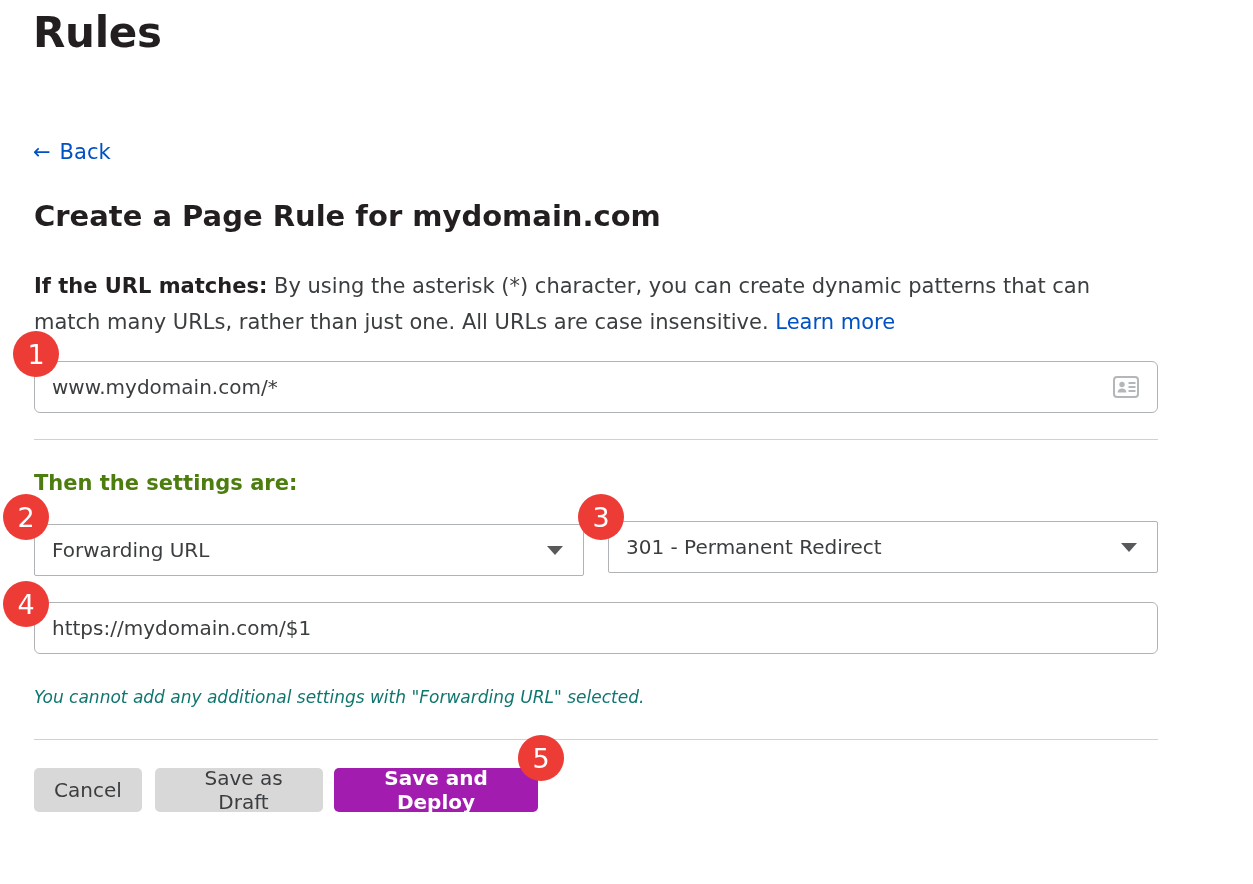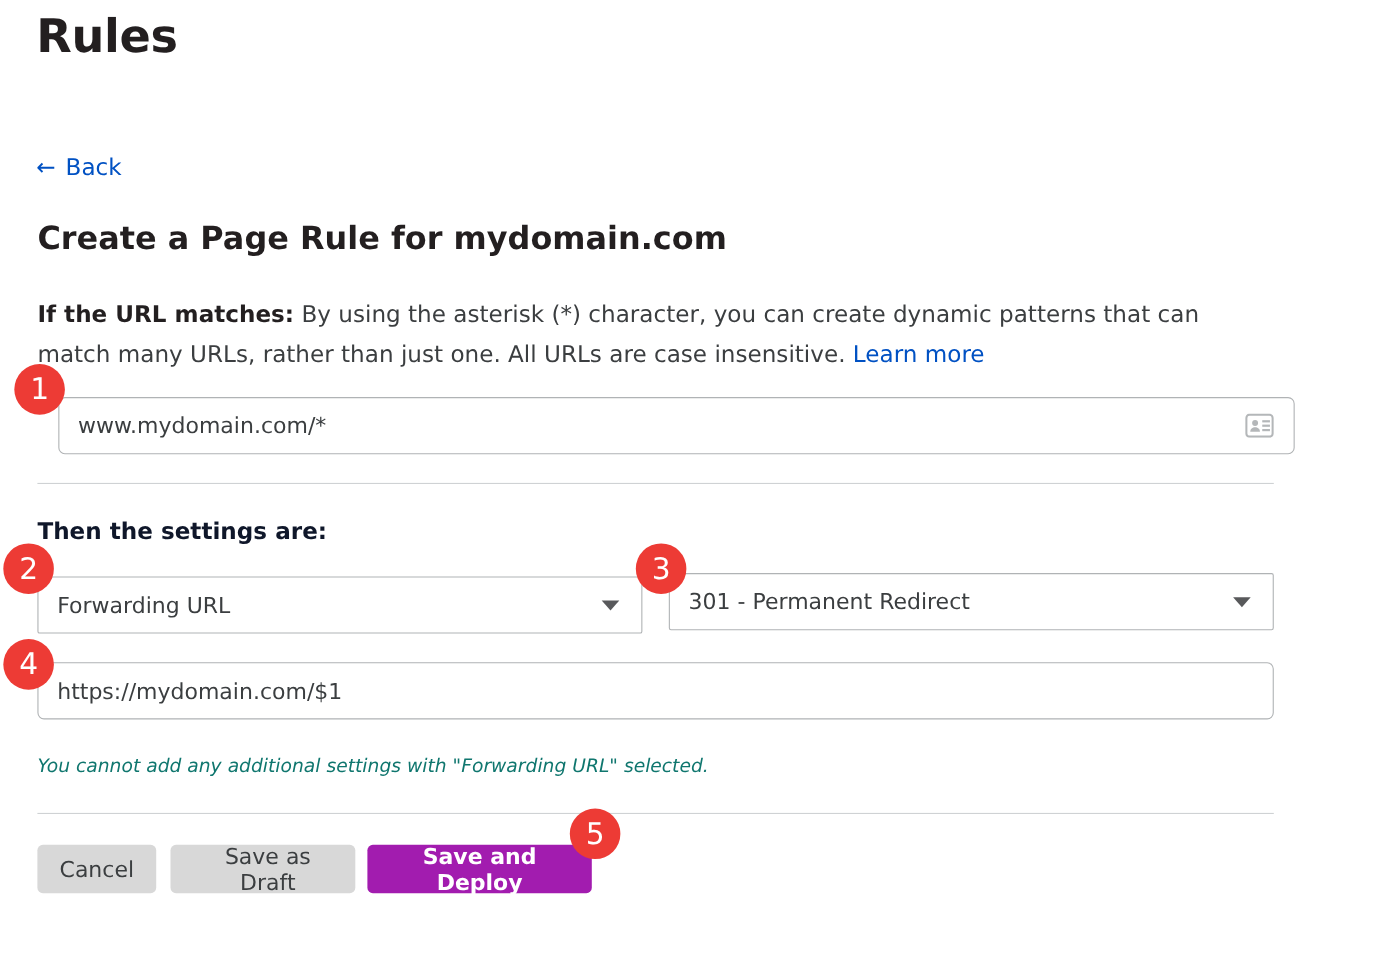--- a/index.html
+++ b/index.html
@@ -112,21 +112,20 @@
     white-space: nowrap;
     overflow: hidden;
     text-overflow: ellipsis;
   }
 
   #url-match-field {
     left: 34px;
     top: 361px;
     width: 1124px;
     height: 52px;
-    margin-left: 19px;
   }
 
   .contactcard-icon {
     width: 26px;
     height: 22px;
     margin-right: 18px;
     flex: 0 0 auto;
   }
 
   .select-box {
@@ -175,21 +174,21 @@
     width: 1124px;
     height: 52px;
   }
 
   .section-label {
     position: absolute;
     left: 34px;
     top: 471px;
     font-size: 21px;
     font-weight: 700;
-    color: #0f172a;
+    color: #4d7c0f;
   }
 
   .note {
     position: absolute;
     left: 34px;
     top: 687px;
     font-size: 17px;
     color: #0f766e;
     font-style: italic;
   }

